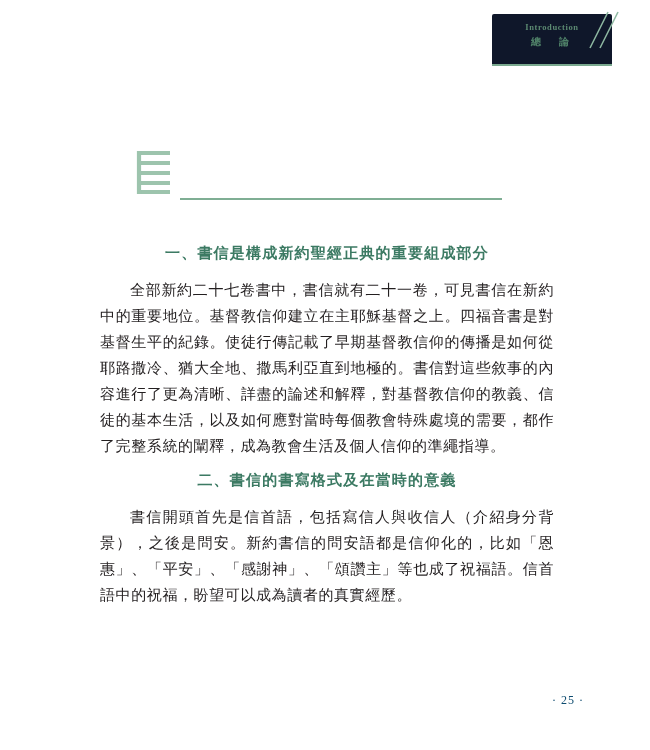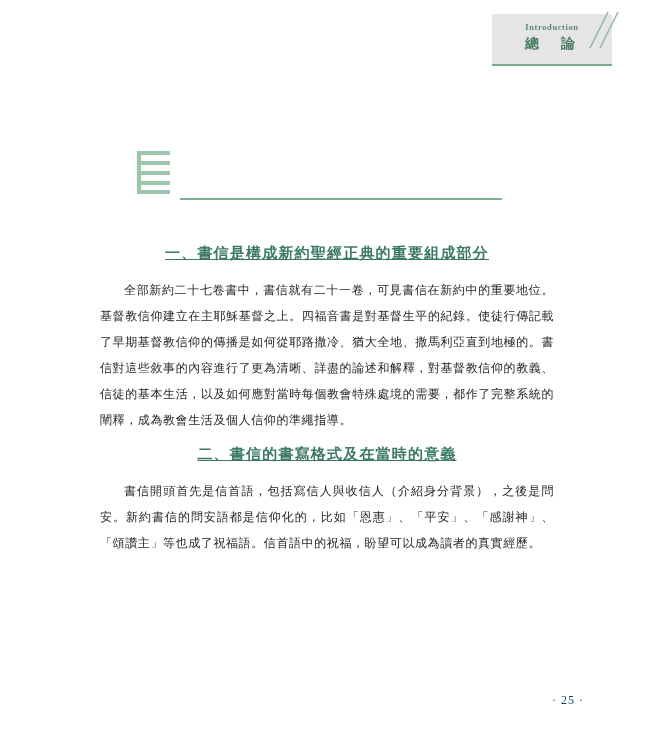--- a/index.html
+++ b/index.html
@@ -16,38 +16,38 @@
     overflow: hidden;
   }
 
   
   .header-tab {
     position: absolute;
     top: 14px;
     right: 38px;
     width: 120px;
     height: 50px;
-    background: #e5e5e5;
+    background: #0f172a;
     border-radius: 2px 2px 0 0;
   }
   .header-tab .tab-inner {
     position: absolute;
     left: 0; right: 0; top: 8px;
     text-align: center;
   }
   .header-tab .en {
     font-family: "Liberation Serif", serif;
     font-size: 8.5px;
     letter-spacing: 0.6px;
     color: #5c8a72;
     font-weight: bold;
   }
   .header-tab .cn {
     margin-top: 3px;
-    font-size: 14px;
+    font-size: 10px;
     letter-spacing: 4px;
     color: #4e7f67;
     font-weight: bold;
   }
   .header-rule {
     position: absolute;
     top: 64px;
     right: 38px;
     width: 120px;
     height: 2px;
@@ -102,27 +102,26 @@
     width: 454px;
   }
   .section-heading {
     color: #3c7a63;
     font-weight: bold;
     font-size: 15px;
     letter-spacing: 1.2px;
     text-align: center;
     margin: 12px 0 14px 0;
     font-family: "Liberation Serif", serif;
-    text-decoration: underline;
   }
   .section-heading.second {
   }
   p.para {
     margin: 0;
-    font-size: 12px;
+    font-size: 15px;
     line-height: 26px;
     letter-spacing: 0.6px;
     text-align: justify;
     text-justify: inter-ideograph;
     text-indent: 2em;
   }
   .page-number {
     position: absolute;
     bottom: 42px;
     right: 66px;

